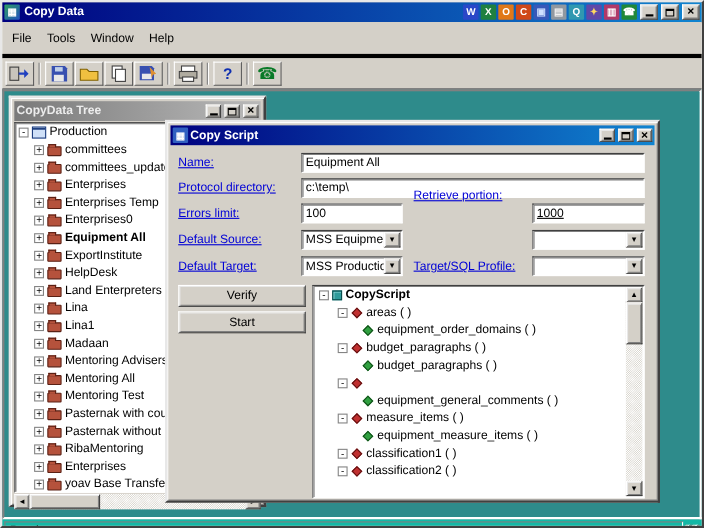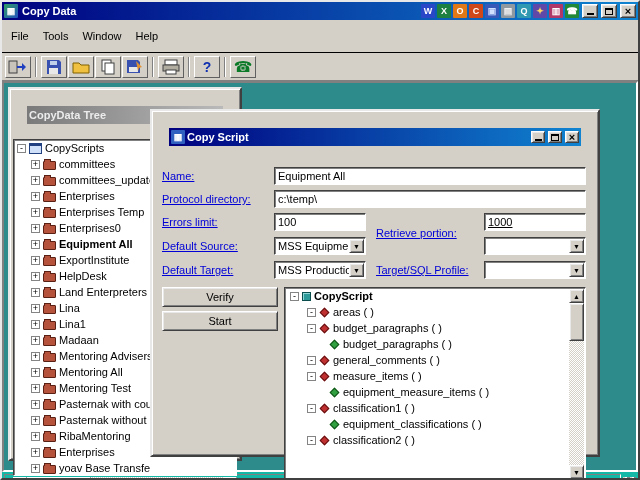--- a/index.html
+++ b/index.html
@@ -29,39 +29,39 @@
     box-shadow:inset 1px 1px 0 #e8e8e8, inset -1px -1px 0 #808080;
     display:flex; align-items:center; justify-content:center; color:#000;
     margin-left:1px;
   }
   .wbtn-s { width:14px; height:12px; }
   .g-min { width:7px; height:2px; background:#000; margin-top:6px; }
   .g-max { width:8px; height:7px; border:1px solid #000; border-top-width:2px; }
   .g-x::before { content:"×"; font-weight:bold; font-size:11px; line-height:10px; }
   
   .menubar { height:33px; display:flex; align-items:center; padding:12px 2px;
-    border-bottom:1px solid #000000; box-shadow:0 1px 0 #ffffff; background:#d4d0c8; }
+    border-bottom:4px solid #000000; box-shadow:0 1px 0 #ffffff; background:#d4d0c8; }
   .menui { padding:2px 7px; }
   
   .toolbar { height:28px; display:flex; align-items:center; padding:2px 3px; gap:1px;
     border-bottom:1px solid #808080; box-shadow:0 1px 0 #ffffff; background:#d4d0c8; }
   .tbtn {
     width:26px; height:22px; display:flex; align-items:center; justify-content:center;
     background:#d4d0c8; border:1px solid; border-color:#fff #606060 #606060 #fff;
   }
   .tsep { width:2px; height:20px; border-left:1px solid #808080; border-right:1px solid #fff; margin:0 3px; }
   .i-help::before { content:"?"; font-size:14px; font-weight:bold; color:#1030b0; }
   .i-phone::before { content:"☎"; font-size:15px; color:#0a7a28; }
   
   .mdi { position:relative; height:391px; background:#2e8b8b;
     border:2px solid; border-color:#808080 #fff #fff #808080; }
   .winframe { position:absolute; background:#d4d0c8; padding:2px;
     border:2px solid; border-color:#e8e8e8 #404040 #404040 #e8e8e8;
     box-shadow:inset 1px 1px 0 #fff, inset -1px -1px 0 #808080; }
-  .ctbar { height:18px; display:flex; align-items:center; gap:2px; padding:0 2px; margin:15px; }
+  .ctbar { height:18px; display:flex; align-items:center; gap:2px; padding:0 2px; margin:1px; }
   .ctbar.active   { background:linear-gradient(90deg,#00007f,#1084d0); color:#fff; }
   .ctbar.inactive { background:linear-gradient(90deg,#7a7a7a,#b9b9b9); color:#ececec; }
   .cttext { font-weight:bold; font-size:11px; white-space:nowrap; }
   
   .treebody { background:#fff; border:1px solid; border-color:#404040 #fff #fff #404040;
     box-shadow:inset 1px 1px 0 #808080; overflow:hidden; margin:0 1px; height:337px; }
   .trow { display:flex; align-items:center; height:16px; gap:3px; white-space:nowrap; overflow:hidden; }
   .tlabel { font-size:11px; }
   .bold { font-weight:bold; }
   .lvl0 { padding-left:3px; }
@@ -236,21 +236,21 @@
             <span class="g-max"></span>
           </span>
         <span class="wbtn wbtn-s">
             <span class="g-x"></span>
           </span>
       </div>
       <div class="treebody">
         <div class="trow lvl0">
           <span class="exp">-</span>
           <span class="rootico"></span>
-          <span class="tlabel">CopyScripts</span>
+          <span class="tlabel">Production</span>
         </div>
         <div class="trow lvl1">
             <span class="exp">+</span>
             <span class="fold"></span>
             <span class="tlabel">committees</span>
           </div>
         <div class="trow lvl1">
             <span class="exp">+</span>
             <span class="fold"></span>
             <span class="tlabel">committees_update</span>
@@ -374,21 +374,21 @@
       <div class="dlgbody">
 
         <span class="lbl" style="left:8px;top:6px">Name:</span>
         <input class="field" style="left: 120px; top: 6px; width: 312px;" value="Equipment All">
 
         <span class="lbl" style="left:8px;top:29px">Protocol directory:</span>
         <input class="field" style="left: 120px; top: 29px; width: 312px;" value="c:\temp\">
 
         <span class="lbl" style="left:8px;top:52px">Errors limit:</span>
         <input class="field" style="left: 120px; top: 52px; width: 92px;" value="100">
-        <span class="lbl" style="left:222px;top:63px">Retrieve portion:</span>
+        <span class="lbl" style="left:222px;top:36px">Retrieve portion:</span>
         <input class="field" style="left: 330px; top: 52px; width: 102px; text-decoration: underline;" value="1000">
 
         <span class="lbl" style="left:8px;top:76px">Default Source:</span>
         <div class="combo" style="left:120px;top:76px;width:92px">
           <span class="cval">MSS Equipment</span>
           <span class="cbtn arr-d"></span>
         </div>
         <div class="combo" style="left:330px;top:76px;width:102px">
           <span class="cval"></span>
           <span class="cbtn arr-d"></span>
@@ -413,51 +413,54 @@
             <div class="trow dlvl0">
               <span class="exp">-</span>
               <span class="cube"></span>
               <span class="tlabel bold">CopyScript</span>
             </div>
             <div class="trow dlvl1">
                 <span class="exp">-</span>
                 <span class="dia red"></span>
                 <span class="tlabel">areas ( )</span>
               </div>
+            <div class="trow dlvl2">
+                <span class="dia green"></span>
+                <span class="tlabel">equipment_order_domains ( )</span>
+              </div>
             <div class="trow dlvl1">
                 <span class="exp">-</span>
                 <span class="dia red"></span>
                 <span class="tlabel">budget_paragraphs ( )</span>
               </div>
             <div class="trow dlvl2">
                 <span class="dia green"></span>
                 <span class="tlabel">budget_paragraphs ( )</span>
               </div>
             <div class="trow dlvl1">
                 <span class="exp">-</span>
                 <span class="dia red"></span>
-                <span class="tlabel">general_comments ( )</span>
+              </div>
+            <div class="trow dlvl2">
+                <span class="dia green"></span>
+                <span class="tlabel">equipment_general_comments ( )</span>
               </div>
             <div class="trow dlvl1">
                 <span class="exp">-</span>
                 <span class="dia red"></span>
                 <span class="tlabel">measure_items ( )</span>
               </div>
             <div class="trow dlvl2">
                 <span class="dia green"></span>
                 <span class="tlabel">equipment_measure_items ( )</span>
               </div>
             <div class="trow dlvl1">
                 <span class="exp">-</span>
                 <span class="dia red"></span>
                 <span class="tlabel">classification1 ( )</span>
-              </div>
-            <div class="trow dlvl2">
-                <span class="dia green"></span>
-                <span class="tlabel">equipment_classifications ( )</span>
               </div>
             <div class="trow dlvl1">
                 <span class="exp">-</span>
                 <span class="dia red"></span>
                 <span class="tlabel">classification2 ( )</span>
               </div>
           </div>
           <div class="vscroll">
             <span class="sbtn arr-u"></span>
             <div class="track strack-bg">

